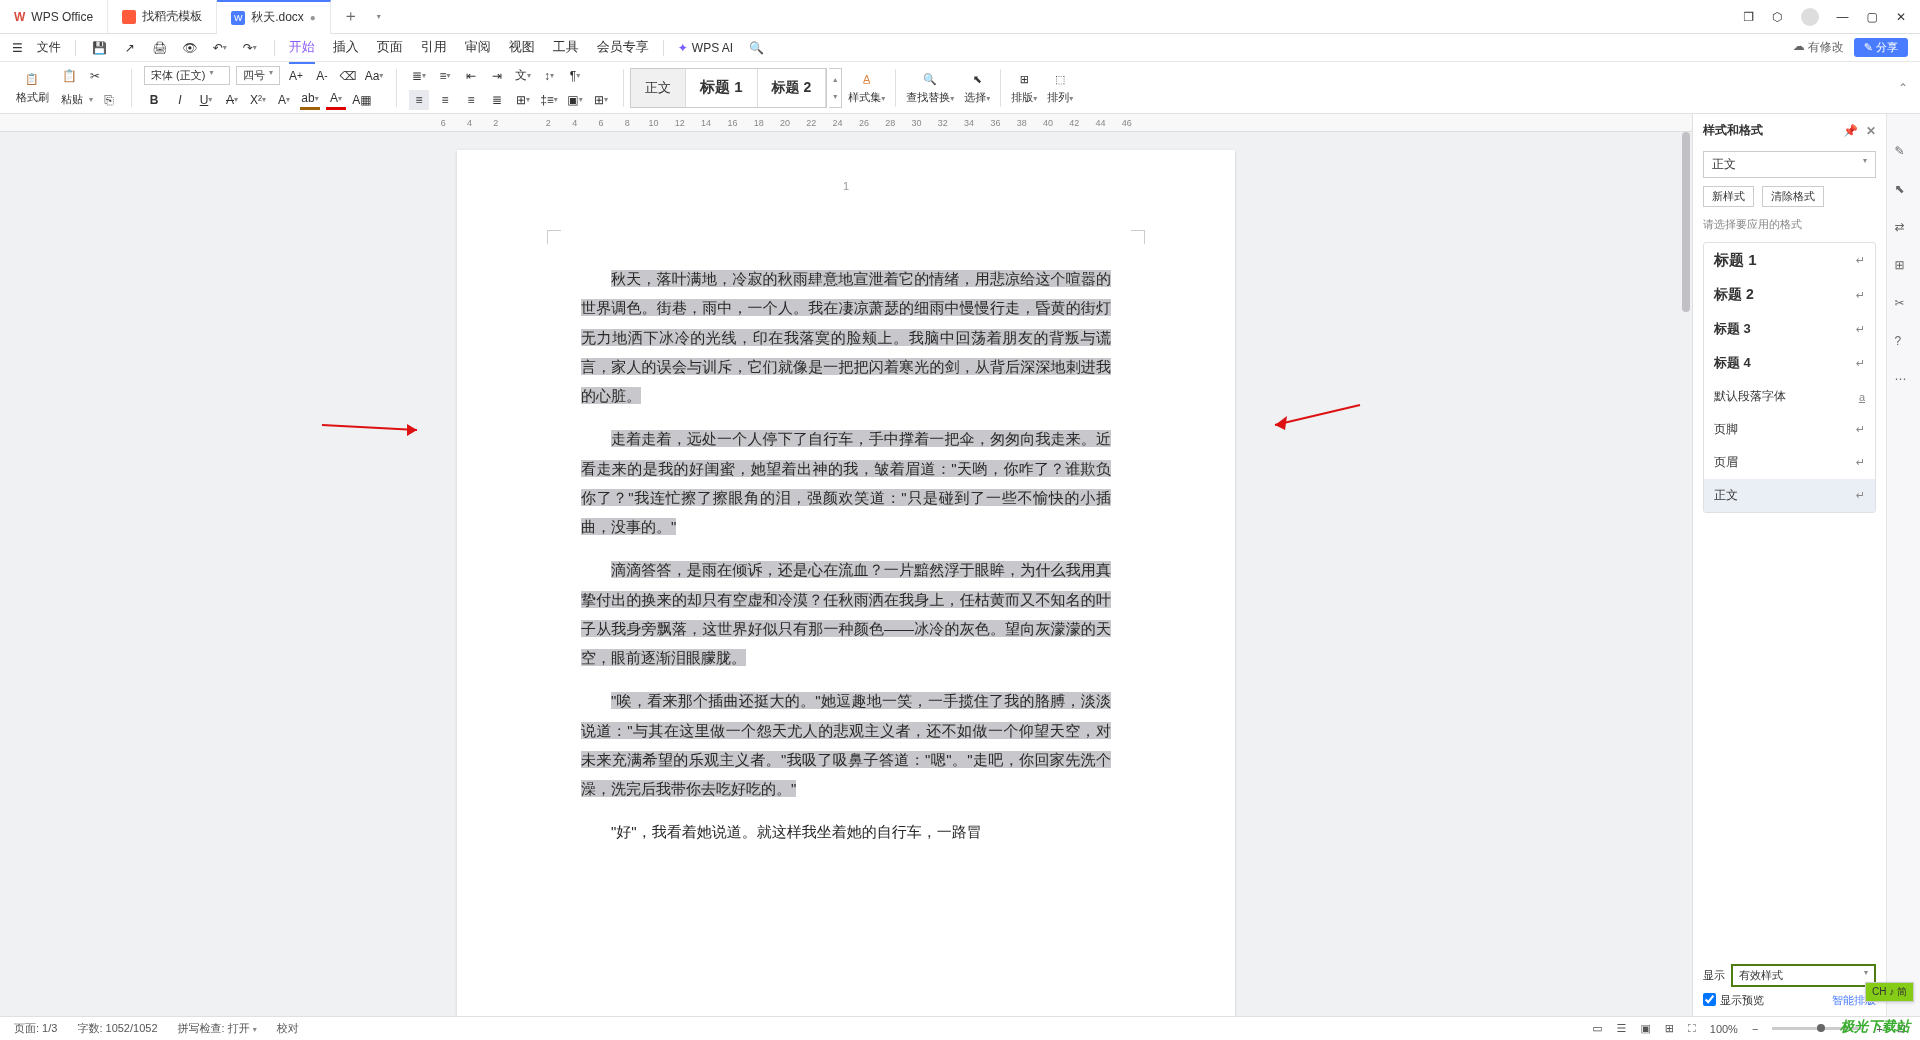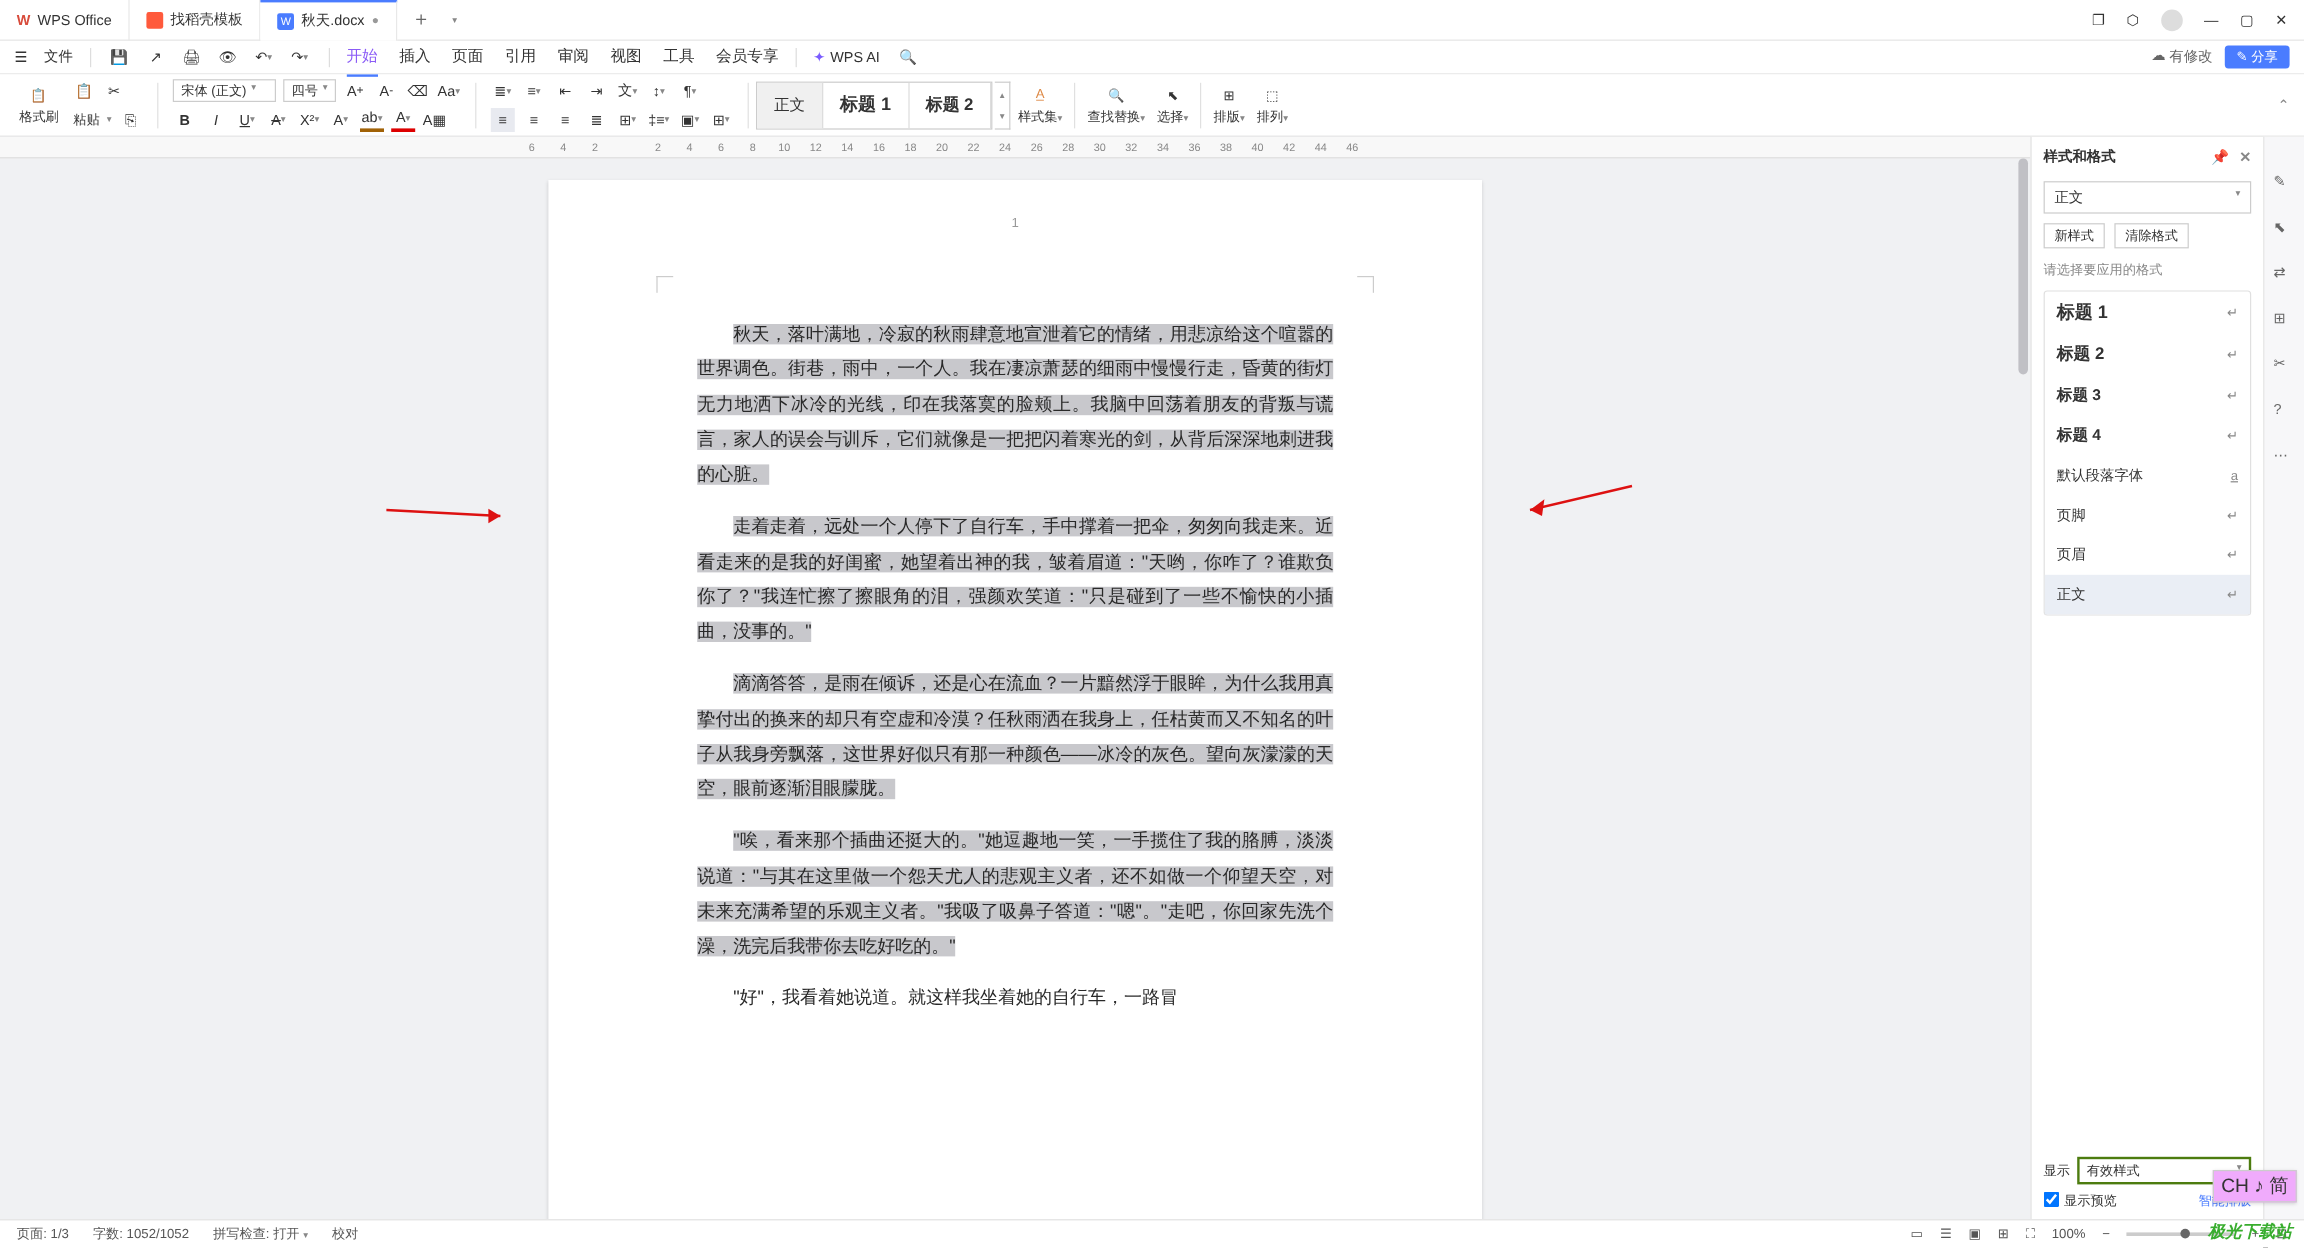--- a/index.html
+++ b/index.html
@@ -62,21 +62,21 @@
 .side-show-row{display:flex;align-items:center;gap:6px}
 .side-show-sel{border:2px solid #4d7c0f;padding:2px 6px;flex:1;display:flex;justify-content:space-between}
 .side-checkbox{display:flex;align-items:flex-start;gap:4px}
 .side-link{color:#4a7cff;margin-left:auto}
 .side-toolbar{width:34px;background:#f7f7f9;border-left:1px solid #e5e5e5;display:flex;flex-direction:column;align-items:center;padding-top:30px;gap:20px}
 .side-toolbar .tb-icon{width:18px;height:18px;color:#666;cursor:pointer}
 .statusbar{position:absolute;bottom:0;left:0;right:0;height:24px;background:#fff;border-top:1px solid #e0e0e0;display:flex;align-items:center;padding:0 14px;font-size:11px;color:#555;gap:20px}
 .statusbar-right{margin-left:auto;display:flex;align-items:center;gap:14px}
 .zoom-slider{width:90px;height:3px;background:#ccc;position:relative}
 .zoom-thumb{width:8px;height:8px;background:#666;border-radius:50%;position:absolute;top:-3px;left:50%}
-.ime-badge{position:absolute;bottom:38px;right:6px;background:#f0abfc;border:1px solid #ccc;padding:2px 6px;font-size:16px;box-shadow:0 1px 3px rgba(0,0,0,0.15)}
+.ime-badge{position:absolute;bottom:38px;right:6px;background:#84cc16;border:1px solid #ccc;padding:2px 6px;font-size:10px;box-shadow:0 1px 3px rgba(0,0,0,0.15)}
 .watermark{position:absolute;bottom:4px;right:10px;font-size:14px;color:#38ad2e;font-weight:bold;font-style:italic}
 .watermark-sub{position:absolute;bottom:-8px;right:10px;font-size:9px;color:#888}
 svg{display:block}
 .red-arrow{position:absolute;width:120px;height:30px}
 .red-arrow line{stroke:#d11;stroke-width:2}
 .red-arrow polygon{fill:#d11}
 .vscroll{position:absolute;top:132px;right:228px;width:14px;bottom:24px}
 .vscroll-thumb{position:absolute;top:0;right:2px;width:8px;height:180px;background:#c0c0c5;border-radius:4px}
 </style>
 </head>

